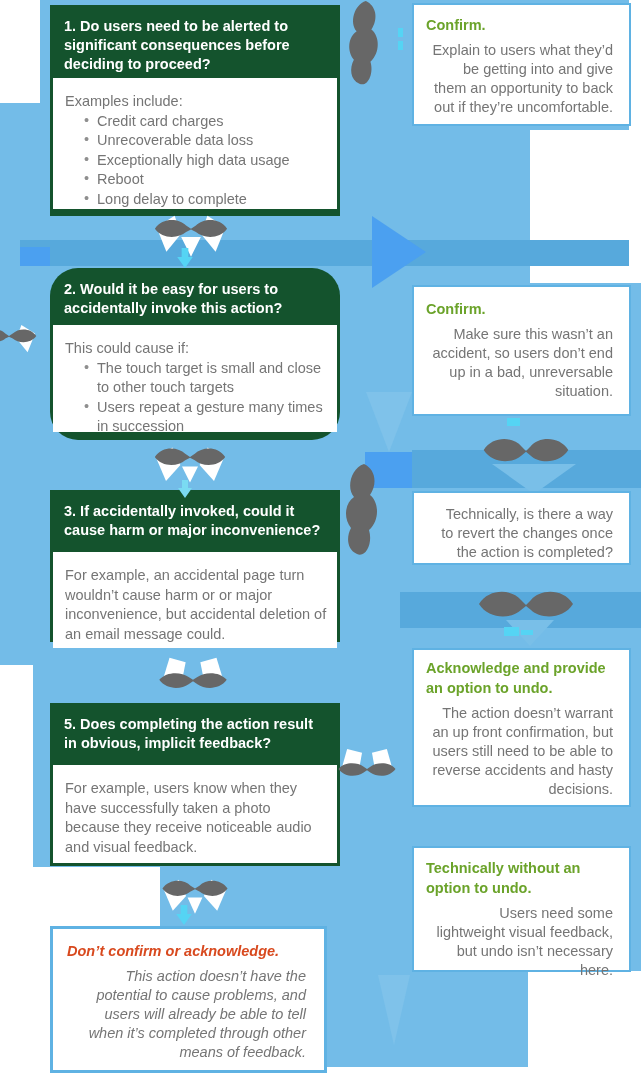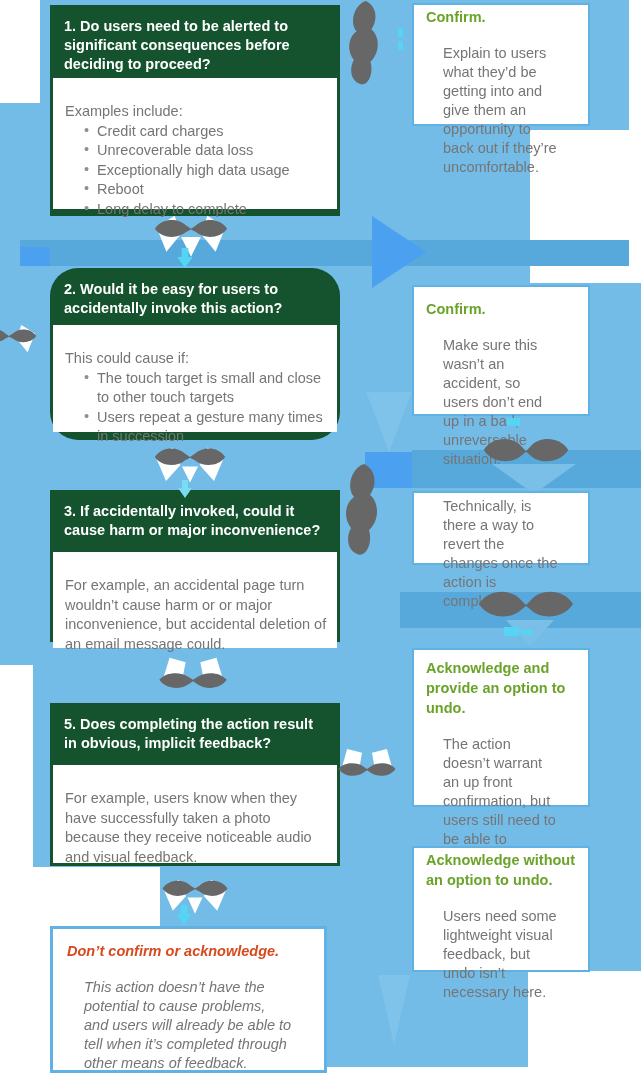--- a/index.html
+++ b/index.html
@@ -10,31 +10,31 @@
   .shape{position:absolute;}
   .bg{background:#73BCE8;}
   .band{background:#57A9DC;}
   .accent{background:#4BA0F0;}
   .cyan{background:#55D4F4;}
 
   
   .qcard{position:absolute;left:50px;width:290px;background:#14532d;z-index:3;}
   .qtitle{padding:12px 16px 0 14px;color:#ffffff;font-weight:bold;font-size:14.5px;line-height:19px;}
   .inner{position:absolute;left:3px;width:284px;background:#ffffff;color:#757575;
-         font-size:14.5px;line-height:19.5px;padding:24px 8px 6px 12px;box-sizing:border-box;}
+         font-size:14.5px;line-height:19.5px;padding:14px 8px 6px 12px;box-sizing:border-box;}
   .inner p{margin:0;}
   .inner ul{margin:0 0 0 6px;padding:0 0 0 12px;list-style:none;}
   .inner li{position:relative;padding-left:14px;}
   .inner li::before{content:"•";position:absolute;left:1px;top:-1px;color:#8f8f8f;}
 
   
-  .obox{position:absolute;left:412px;width:178px;background:#ffffff;border:2px solid #5FB2E3;
-        box-sizing:border-box;padding:2px 12px;font-size:14.5px;line-height:19px;color:#757575;z-index:3;}
+  .obox{position:absolute;left:412px;width:219px;background:#ffffff;border:2px solid #5FB2E3;
+        box-sizing:border-box;padding:10px 12px;font-size:14.5px;line-height:19px;color:#757575;z-index:3;}
   .obox .heading{font-weight:bold;color:#6BA32A;line-height:20px;margin:0 0 6px 0;}
-  .obox p.body{margin:17px;}
+  .obox p.body{margin:4px;text-align:right;}
   .obox.no-head p.body{margin-top:2px;}
   .obox.orange-head{left:50px;width:277px;border-width:3px;padding:12px 14px;font-style:italic;}
   .obox.orange-head .heading{color:#D8491E;}
 
   
   .blob{position:absolute;z-index:4;}
   .tri-down{position:absolute;width:0;height:0;z-index:2;}
   .tri-right{position:absolute;width:0;height:0;z-index:2;}
 </style>
 </head>
@@ -117,21 +117,21 @@
   <div class="obox no-head" style="top:491px;height:74px;">
     <p class="body">Technically, is there a way to revert the changes once the action is completed?</p>
   </div>
 
   <div class="obox" style="top:648px;height:159px;padding-top:8px;">
     <p class="heading">Acknowledge and provide an option to undo.</p>
     <p class="body">The action doesn’t warrant an up front confirmation, but users still need to be able to reverse accidents and hasty decisions.</p>
   </div>
 
   <div class="obox" style="top:846px;height:126px;">
-    <p class="heading">Acknowledge without an option to undo.</p>
+    <p class="heading">Technically without an option to undo.</p>
     <p class="body">Users need some lightweight visual feedback, but undo isn’t necessary here.</p>
   </div>
 
   <div class="obox orange-head" style="top:926px;height:147px;">
     <p class="heading">Don’t confirm or acknowledge.</p>
     <p class="body">This action doesn’t have the potential to cause problems, and users will already be able to tell when it’s completed through other means of feedback.</p>
   </div>
 
   <svg class="blob" style="left:343px;top:0;width:42px;height:92px;" viewBox="0 0 40 100">
     <path d="M22,1 C33,6 36,20 28,32 C37,39 38,57 27,67 C31,80 24,95 15,91 C5,87 4,74 9,65 C1,55 3,40 12,34 C4,25 9,5 22,1 Z" fill="#676767"></path>

